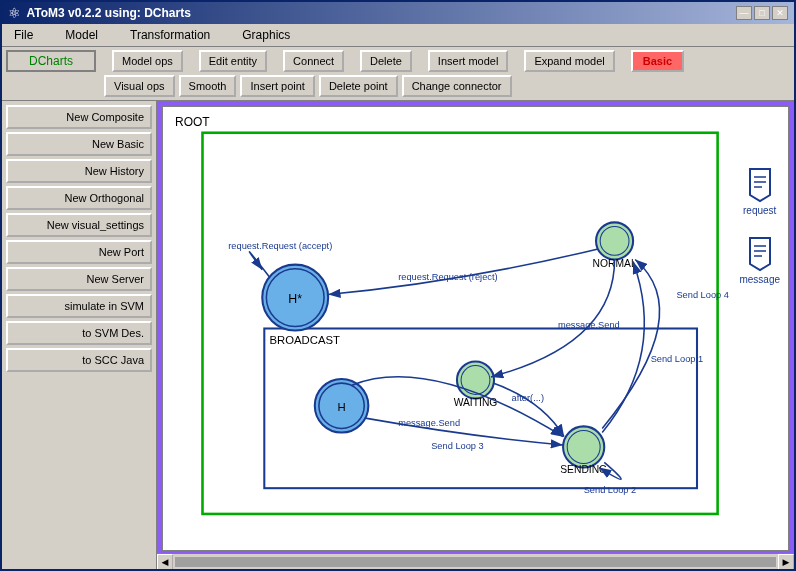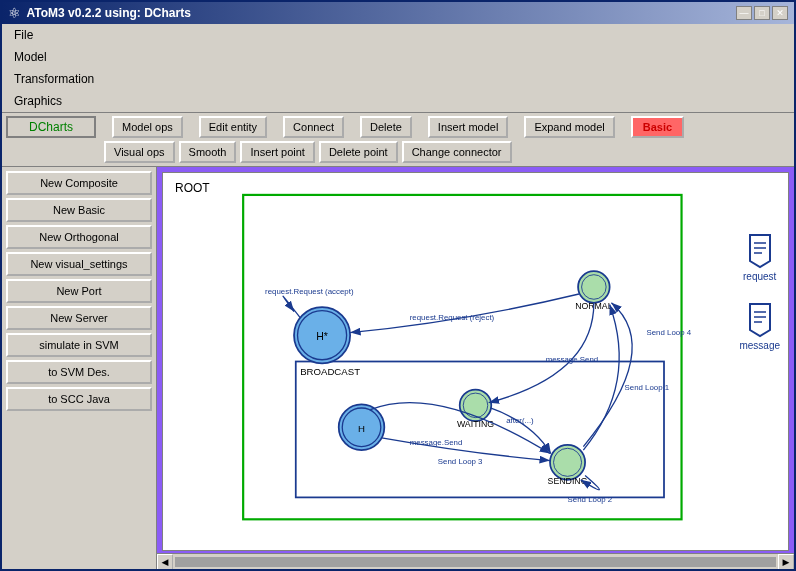--- a/index.html
+++ b/index.html
@@ -22,24 +22,23 @@
       background: #d4d0c8;
       border: 1px solid #808080;
       font-size: 9px;
       display: flex; align-items: center; justify-content: center;
       cursor: pointer;
     }
 
     .menu-bar {
       background: #d4d0c8;
       display: flex;
-      gap: 4px;
+      gap: 16px;
       padding: 2px 4px;
       border-bottom: 1px solid #808080;
-      flex-direction: column;
     }
     .menu-item {
       padding: 2px 8px;
       cursor: pointer;
       font-size: 12px;
     }
 
     .dchart-label {
       background: #d4d0c8;
       border: 2px solid #808080;
@@ -83,21 +82,21 @@
       gap: 3px;
       padding: 4px;
       flex-shrink: 0;
     }
     .sidebar-btn {
       background: #d4d0c8;
       border: 2px outset #ffffff;
       padding: 4px 6px;
       font-size: 11px;
       cursor: pointer;
-      text-align: center;
+      text-align: right;
       width: 100%;
     }
 
     .canvas-area {
       flex: 1;
       background: #8b5cf6;
       position: relative;
       overflow: hidden;
     }
 
@@ -219,20 +218,21 @@
       <button class="btn">Delete point</button>
       <button class="btn">Change connector</button>
     </div>
   </div>
 
   <div class="main-area">
 
     <div class="sidebar">
       <button class="sidebar-btn">New Composite</button>
       <button class="sidebar-btn">New Basic</button>
+      <button class="sidebar-btn">New History</button>
       <button class="sidebar-btn">New Orthogonal</button>
       <button class="sidebar-btn">New visual_settings</button>
       <button class="sidebar-btn">New Port</button>
       <button class="sidebar-btn">New Server</button>
       <button class="sidebar-btn">simulate in SVM</button>
       <button class="sidebar-btn">to SVM Des.</button>
       <button class="sidebar-btn">to SCC Java</button>
     </div>
 
     <div class="canvas-area">

